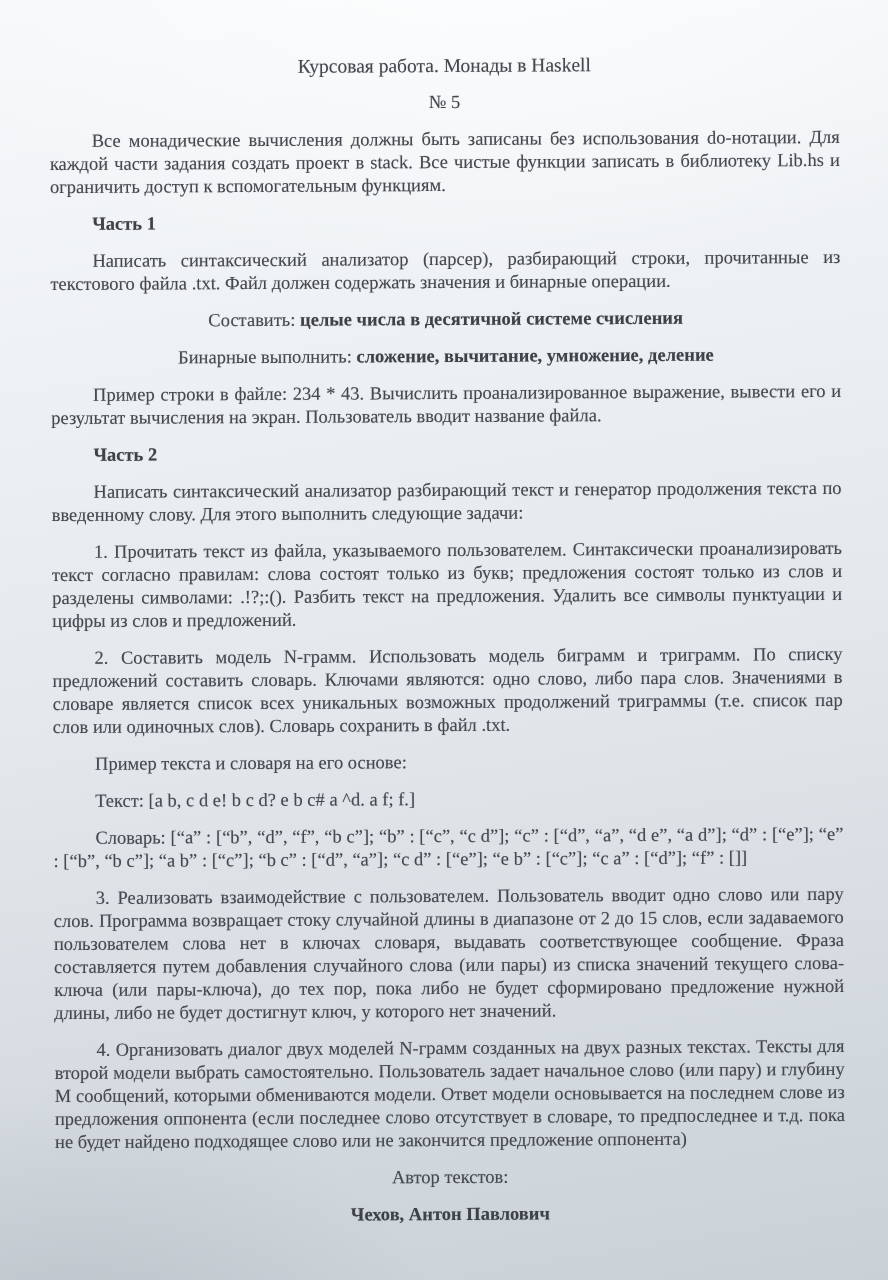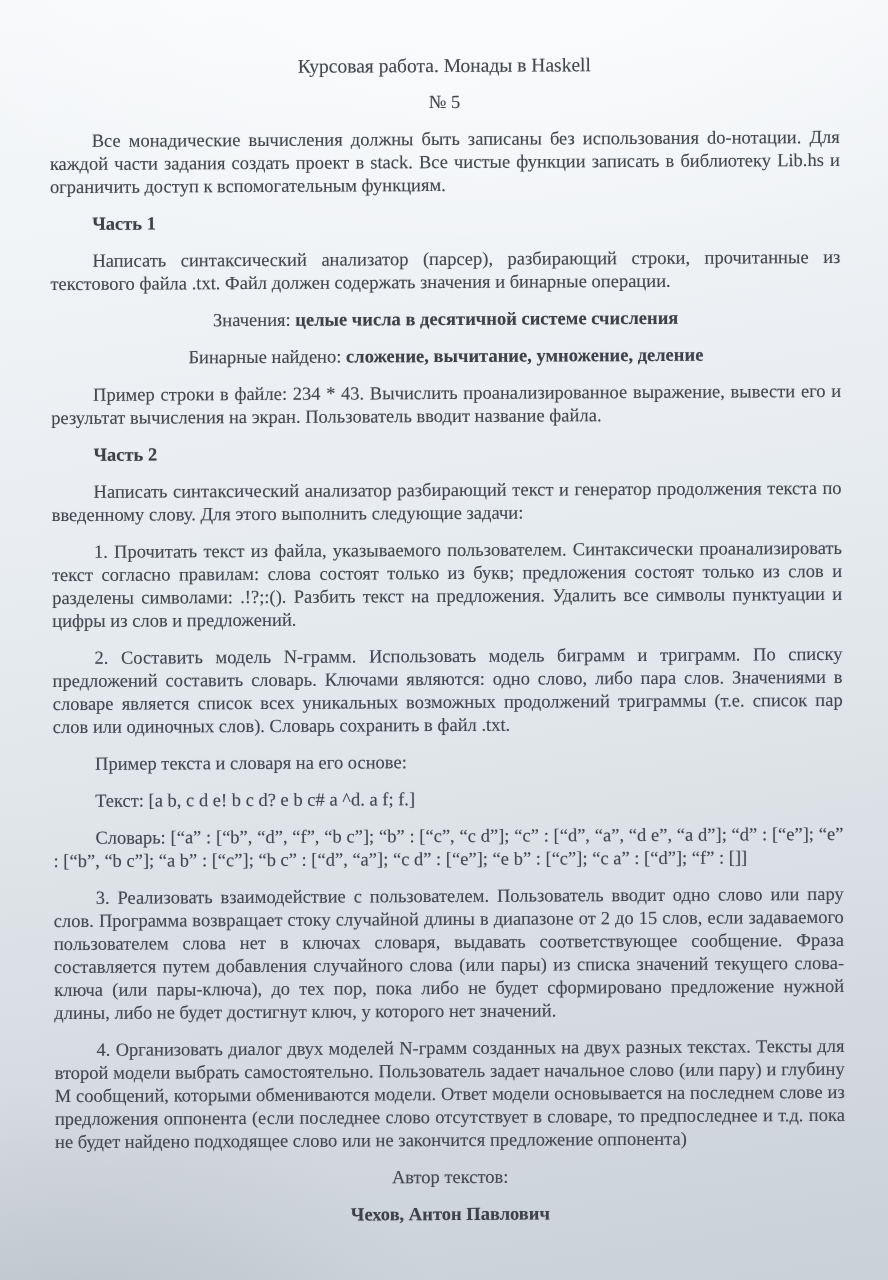--- a/index.html
+++ b/index.html
@@ -47,23 +47,23 @@
   <p class="para center title">Курсовая работа. Монады в Haskell</p>
 
   <p class="para center">№ 5</p>
 
   <p class="para">Все монадические вычисления должны быть записаны без использования do-нотации. Для каждой части задания создать проект в stack. Все чистые функции записать в библиотеку Lib.hs и ограничить доступ к вспомогательным функциям.</p>
 
   <p class="para heading">Часть 1</p>
 
   <p class="para">Написать синтаксический анализатор (парсер), разбирающий строки, прочитанные из текстового файла .txt. Файл должен содержать значения и бинарные операции.</p>
 
-  <p class="para center"><span>Значения:</span> <span class="bold-frag">целые числа в десятичной системе счисления</span></p>
+  <p class="para center"><span>Составить:</span> <span class="bold-frag">целые числа в десятичной системе счисления</span></p>
 
-  <p class="para center"><span>Бинарные найдено:</span> <span class="bold-frag">сложение, вычитание, умножение, деление</span></p>
+  <p class="para center"><span>Бинарные выполнить:</span> <span class="bold-frag">сложение, вычитание, умножение, деление</span></p>
 
   <p class="para">Пример строки в файле: 234 * 43. Вычислить проанализированное выражение, вывести его и результат вычисления на экран. Пользователь вводит название файла.</p>
 
   <p class="para heading">Часть 2</p>
 
   <p class="para">Написать синтаксический анализатор разбирающий текст и генератор продолжения текста по введенному слову. Для этого выполнить следующие задачи:</p>
 
   <p class="para">1. Прочитать текст из файла, указываемого пользователем. Синтаксически проанализировать текст согласно правилам: слова состоят только из букв; предложения состоят только из слов и разделены символами: .!?;:(). Разбить текст на предложения. Удалить все символы пунктуации и цифры из слов и предложений.</p>
 
   <p class="para">2. Составить модель N-грамм. Использовать модель биграмм и триграмм. По списку предложений составить словарь. Ключами являются: одно слово, либо пара слов. Значениями в словаре является список всех уникальных возможных продолжений триграммы (т.е. список пар слов или одиночных слов). Словарь сохранить в файл .txt.</p>

